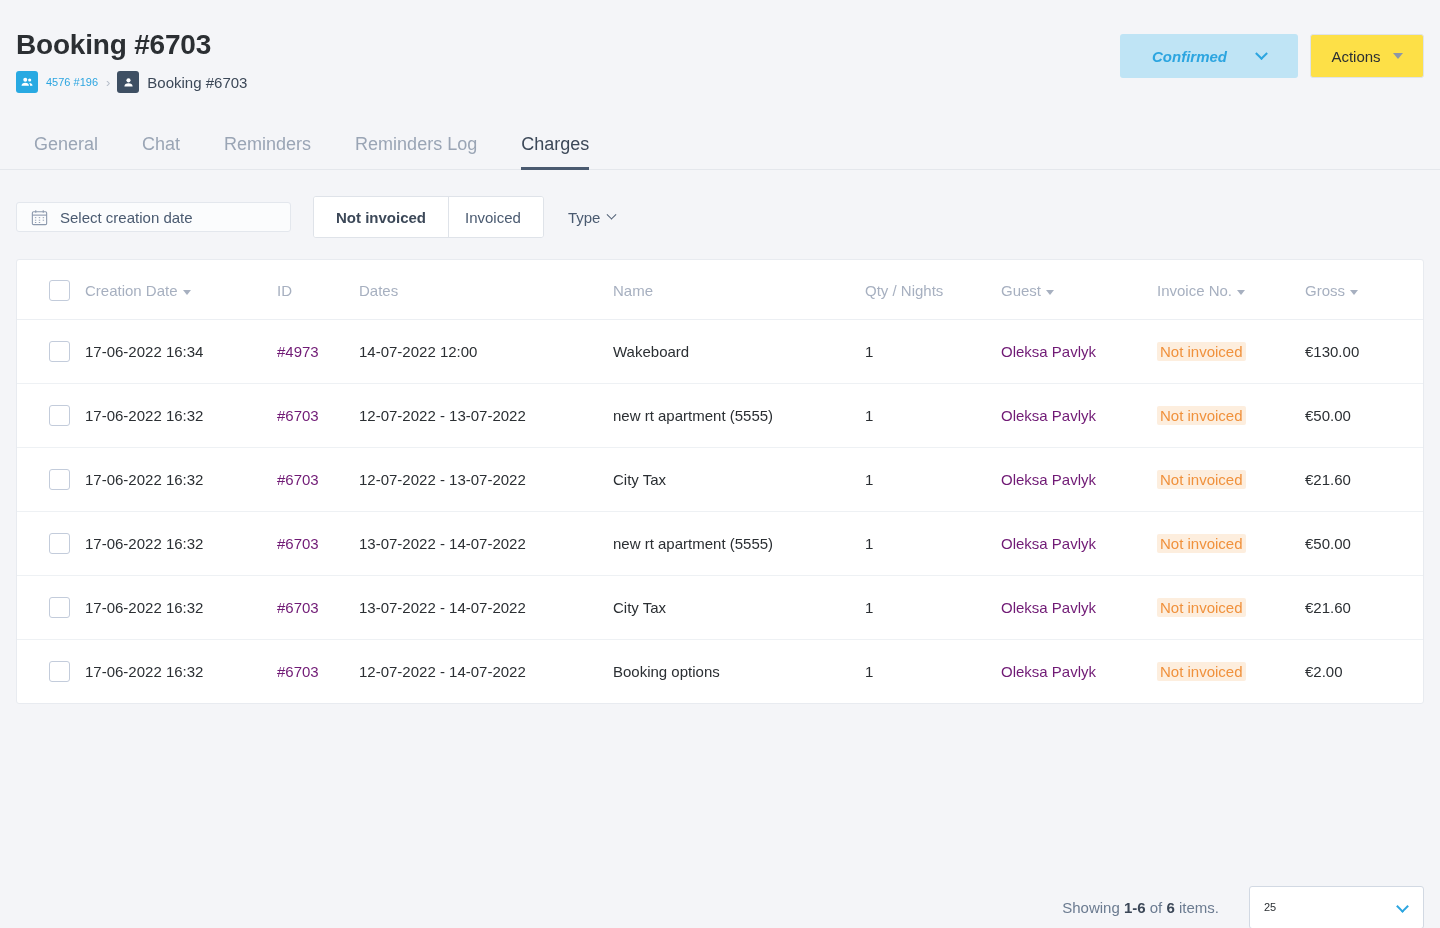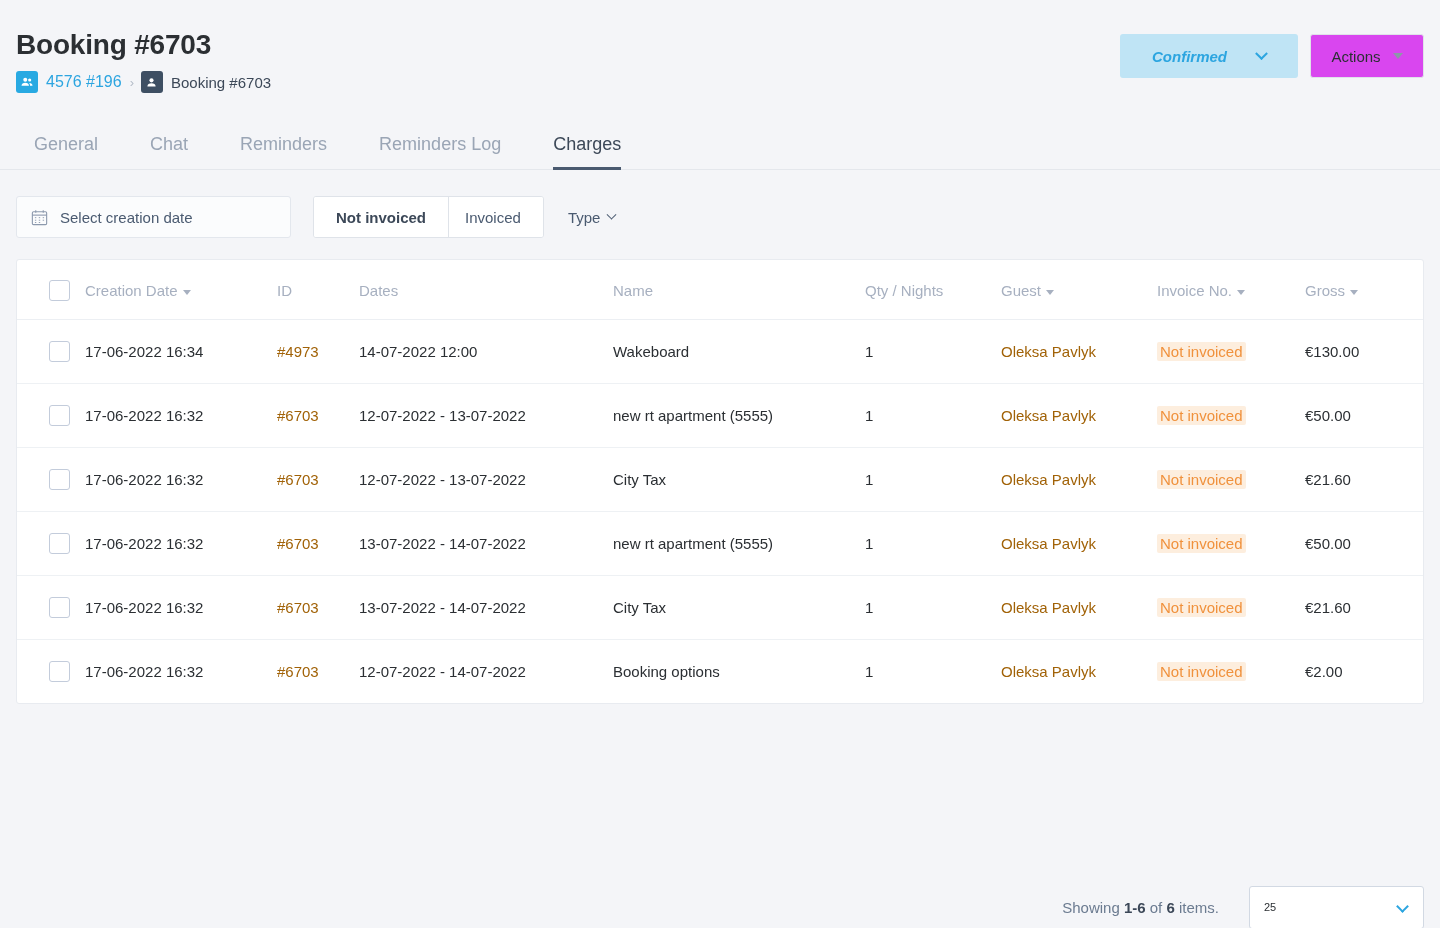--- a/index.html
+++ b/index.html
@@ -46,21 +46,21 @@
     display: inline-flex;
     align-items: center; justify-content: center;
     margin-right: 8px;
     flex: none;
   }
   .crumb-icon.blue { background: #28a9e2; }
   .crumb-icon.navy { background: #3e4f63; }
   .crumb-link {
     color: #2ca5e0;
     text-decoration: none;
-    font-size: 16px;
+    font-size: 11px;
   }
   .crumb-text { color: #3c4858; font-size: 15px; }
   .crumb-sep {
     color: #b5bdc9;
     margin: 0 7px 0 8px;
     font-size: 13px;
     line-height: 1;
   }
 
   .header-actions {
@@ -93,21 +93,21 @@
     width: 9px; height: 9px;
     border-right: 2px solid currentColor;
     border-bottom: 2px solid currentColor;
     transform: rotate(45deg) translate(-2px,-2px);
   }
   .btn-actions {
     height: 44px;
     min-width: 114px;
     border: 1px solid #dfe3e9;
     border-radius: 3px;
-    background: #d946ef;
+    background: #fde047;
     color: #2b2f33;
     font-size: 15px;
     font-family: inherit;
     display: flex;
     align-items: center;
     justify-content: center;
     gap: 12px;
     padding: 0 16px;
     cursor: pointer;
   }
@@ -117,21 +117,21 @@
     border-right: 5px solid transparent;
     border-top: 6px solid #8c97a8;
     display: inline-block;
   }
 
   
   .tabs {
     position: relative;
     display: flex;
     align-items: flex-end;
-    gap: 16px;
+    gap: 8px;
     padding: 0 16px;
     height: 48px;
     border-bottom: 1px solid #e4e7ec;
   }
   .tab {
     font-size: 18px;
     color: #9aa5b5;
     padding: 0 18px 14px 18px;
     cursor: pointer;
     position: relative;
@@ -158,21 +158,21 @@
     display: flex;
     align-items: center;
     padding: 26px 16px 0 16px;
     gap: 22px;
   }
   .date-picker {
     display: flex;
     align-items: center;
     gap: 12px;
     width: 275px;
-    height: 42px;
+    height: 30px;
     padding: 0 14px;
     background: #fbfcfd;
     border: 1px solid #e3e7ed;
     border-radius: 3px;
     color: #4a5a70;
     font-size: 15px;
     cursor: pointer;
   }
   .cal-icon { width: 17px; height: 17px; display: block; flex: none; }
 
@@ -266,21 +266,21 @@
   }
   .cbox {
     width: 21px; height: 21px;
     border: 1px solid #c3ccdb;
     border-radius: 3px;
     background: #fff;
     display: block;
     cursor: pointer;
   }
   .link-id, .link-guest {
-    color: #a16207;
+    color: #701a75;
     text-decoration: none;
     cursor: pointer;
   }
   .badge-notinvoiced {
     color: #f0913c;
     background: #fdeede;
     padding: 1px 3px;
     border-radius: 2px;
     cursor: pointer;
   }

